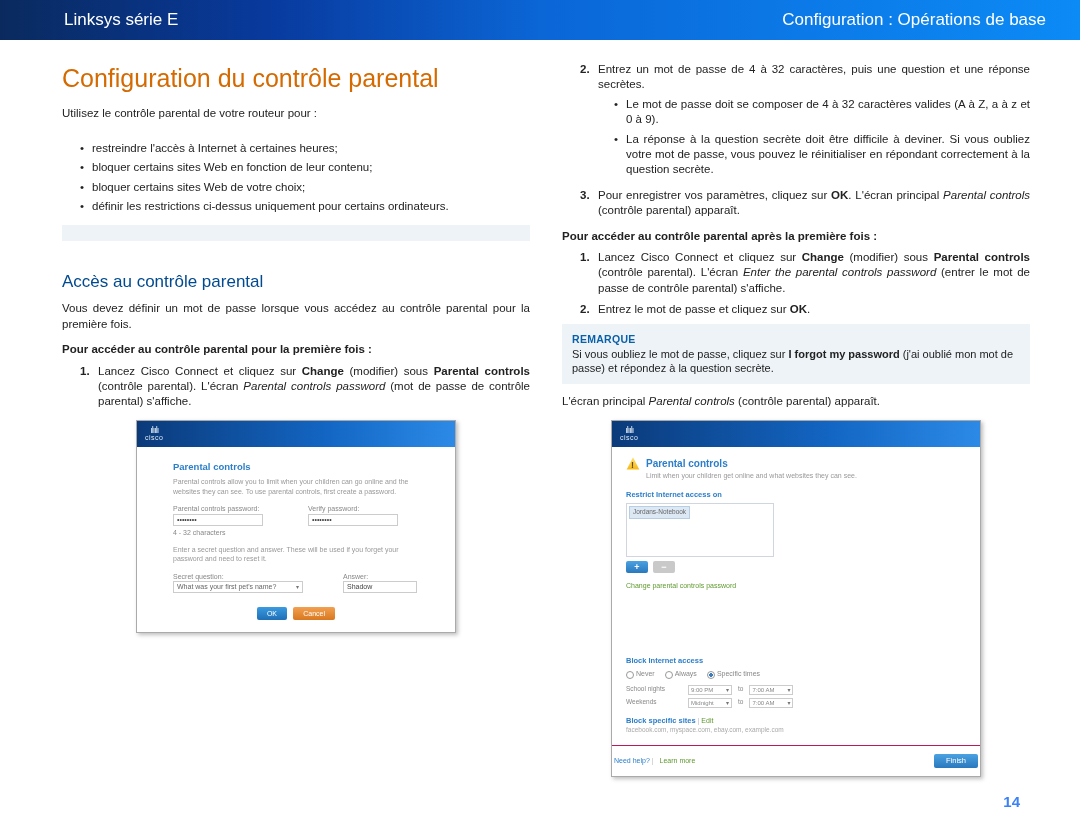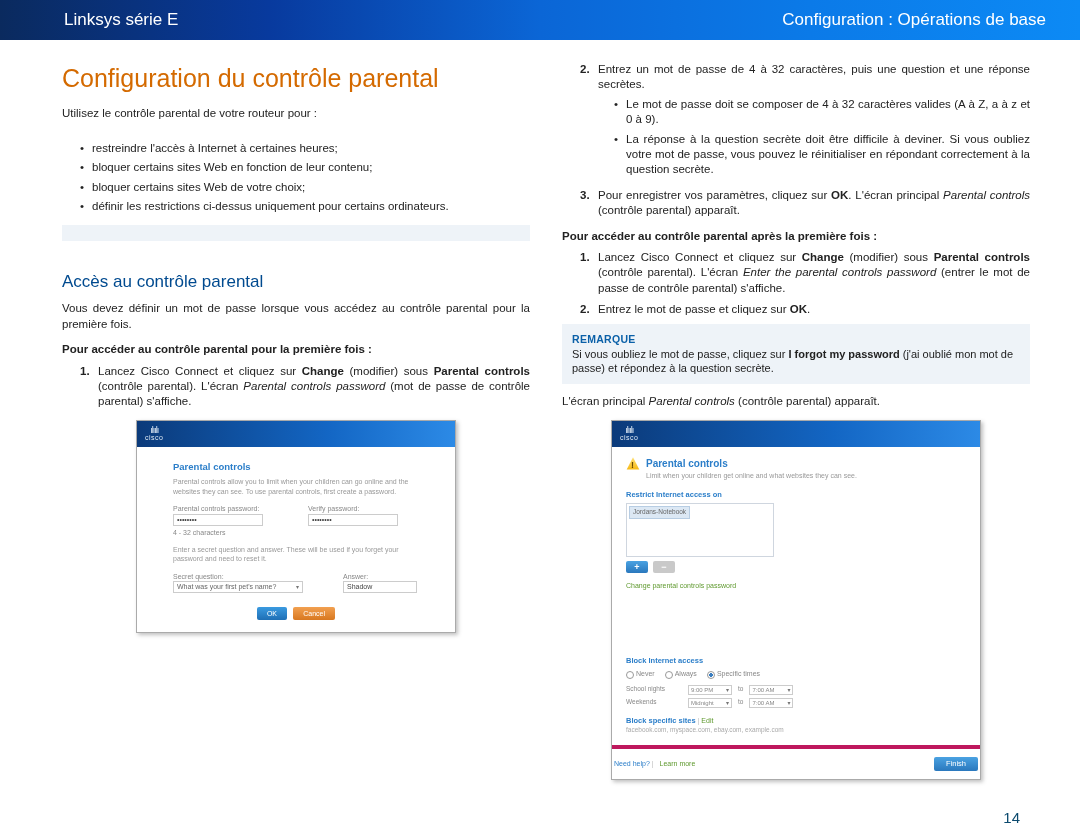--- a/index.html
+++ b/index.html
@@ -63,25 +63,25 @@
   .ol-item { display: flex; margin-bottom: 6px; text-align: justify;}
   .ol-num { font-weight: 700; width: 18px; flex-shrink:0;}
   .ol-body { flex: 1; }
   .sub-ul { margin: 4px 0 4px 16px; }
   .sub-ul li { list-style: none; position: relative; padding-left: 12px; margin-bottom: 4px; text-align: justify;}
   .sub-ul li::before { content: "•"; position: absolute; left: 0;}
   .italic { font-style: italic; }
   strong { font-weight: 700; }
   .page-num {
     position: absolute;
-    bottom: 8px;
+    bottom: 24px;
     right: 60px;
-    font-weight: 400;
+    font-weight: 700;
     font-size: 15px;
-    color: #0c4a6e;
+    color: #3b82f6;
   }
   
   .mock {
     border: 1px solid #aaa;
     width: 320px;
     margin: 10px auto 0;
     box-shadow: 2px 2px 4px rgba(0,0,0,.25);
     font-size: 8px;
     background:#fff;
   }
@@ -122,21 +122,21 @@
   .pm.plus{background:linear-gradient(#4aa2e2,#2a78bd); margin-right:3px;}
   .pm.minus{background:#c9c9c9;}
   .radio-row{display:flex;align-items:center;gap:10px;margin-bottom:6px; font-size:7px; color:#888;}
   .radio{width:8px;height:8px;border:1px solid #999;border-radius:50%;display:inline-block;margin-right:2px;vertical-align:middle;}
   .radio.on{background:radial-gradient(circle,#3a7ec0 45%,transparent 50%);}
   .sched-row{display:flex;align-items:center;gap:6px;font-size:6.5px;color:#888;margin-bottom:3px;}
   .sched-lbl{width:56px;}
   .mini-sel{border:1px solid #ccc;height:10px;width:44px;font-size:6px;display:flex;align-items:center;justify-content:space-between;padding:0 2px;}
   .edit-link{color:#609a30; font-size:7px;}
   .small-grey{font-size:6.5px;color:#aaa;}
-  .mock-footer{display:flex;justify-content:space-between;align-items:center;padding:8px 2px;border-top:4px solid #be185d;}
+  .mock-footer{display:flex;justify-content:space-between;align-items:center;padding:8px 2px;border-top:1px solid #be185d;}
   .help-links{font-size:7px;}
   .help-links .hl1{color:#2b7ec9;}
   .help-links .hl2{color:#609a30;margin-left:4px;}
   .finish-btn{background:linear-gradient(#4aa2e2,#2a78bd);color:#fff;font-size:7.5px;padding:2px 12px;border-radius:2px;}
   .chev{font-size:6px;color:#777;}
 </style>
 </head>
 <body>
 
 <div class="header">

